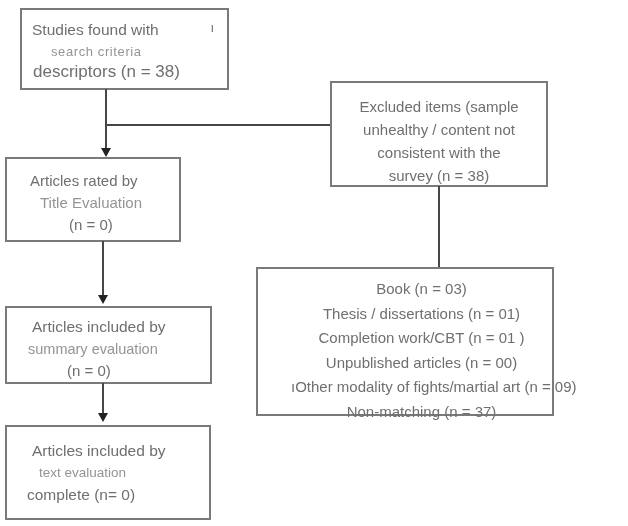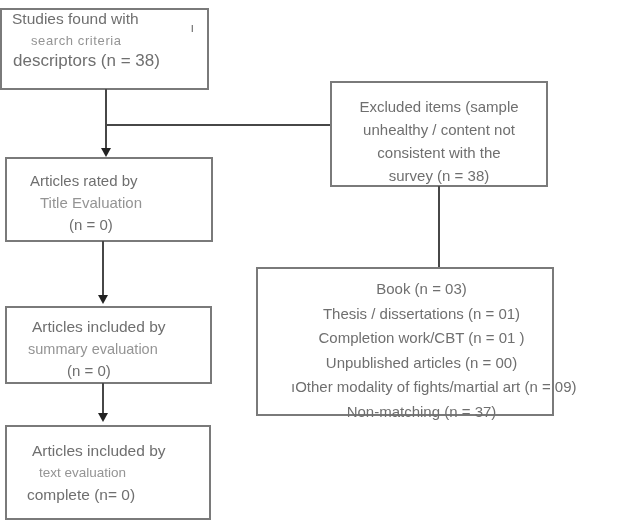--- a/index.html
+++ b/index.html
@@ -18,34 +18,34 @@
   .box {
     position: absolute;
     box-sizing: border-box;
     border: 2px solid var(--border, #7a7a7a);
     background: #ffffff;
     color: var(--text-primary, #6f6f6f);
   }
   .box .bl { display: block; white-space: nowrap; }
 
   
-  #box-found { left: 0; top: 8px; width: 209px; height: 82px; padding-top: 0; }
+  #box-found { left: 20px; top: 8px; width: 209px; height: 82px; padding-top: 11px; }
   #box-found .bl0 { margin-left: 10px; font-size: 15.5px; }
   #box-found .bl1 { margin-left: 29px; margin-top: 5px; font-size: 13px; letter-spacing: 0.6px;
                     color: var(--text-secondary, #949494); }
   #box-found .bl2 { margin-left: 11px; margin-top: 3px; font-size: 17px; }
   #box-found .stray { position: absolute; top: 10px; right: 13px; font-size: 13px;
                       color: var(--text-primary, #6f6f6f); }
 
   
   #box-excluded { left: 330px; top: 81px; width: 218px; height: 106px;
                   padding-top: 12px; text-align: center; font-size: 15px; line-height: 23px; }
 
   
-  #box-title-eval { left: 5px; top: 157px; width: 208px; height: 85px;
+  #box-title-eval { left: 5px; top: 157px; width: 176px; height: 85px;
                     padding-top: 11px; font-size: 15px; line-height: 22px; }
   #box-title-eval .bl0 { margin-left: 23px; }
   #box-title-eval .bl1 { margin-left: 33px; color: var(--text-secondary, #949494); }
   #box-title-eval .bl2 { margin-left: 62px; }
 
   
   #box-summary-eval { left: 5px; top: 306px; width: 207px; height: 78px;
                       padding-top: 8px; font-size: 15px; line-height: 22px; }
   #box-summary-eval .bl0 { margin-left: 25px; font-size: 15.5px; }
   #box-summary-eval .bl1 { margin-left: 21px; font-size: 14.5px;

